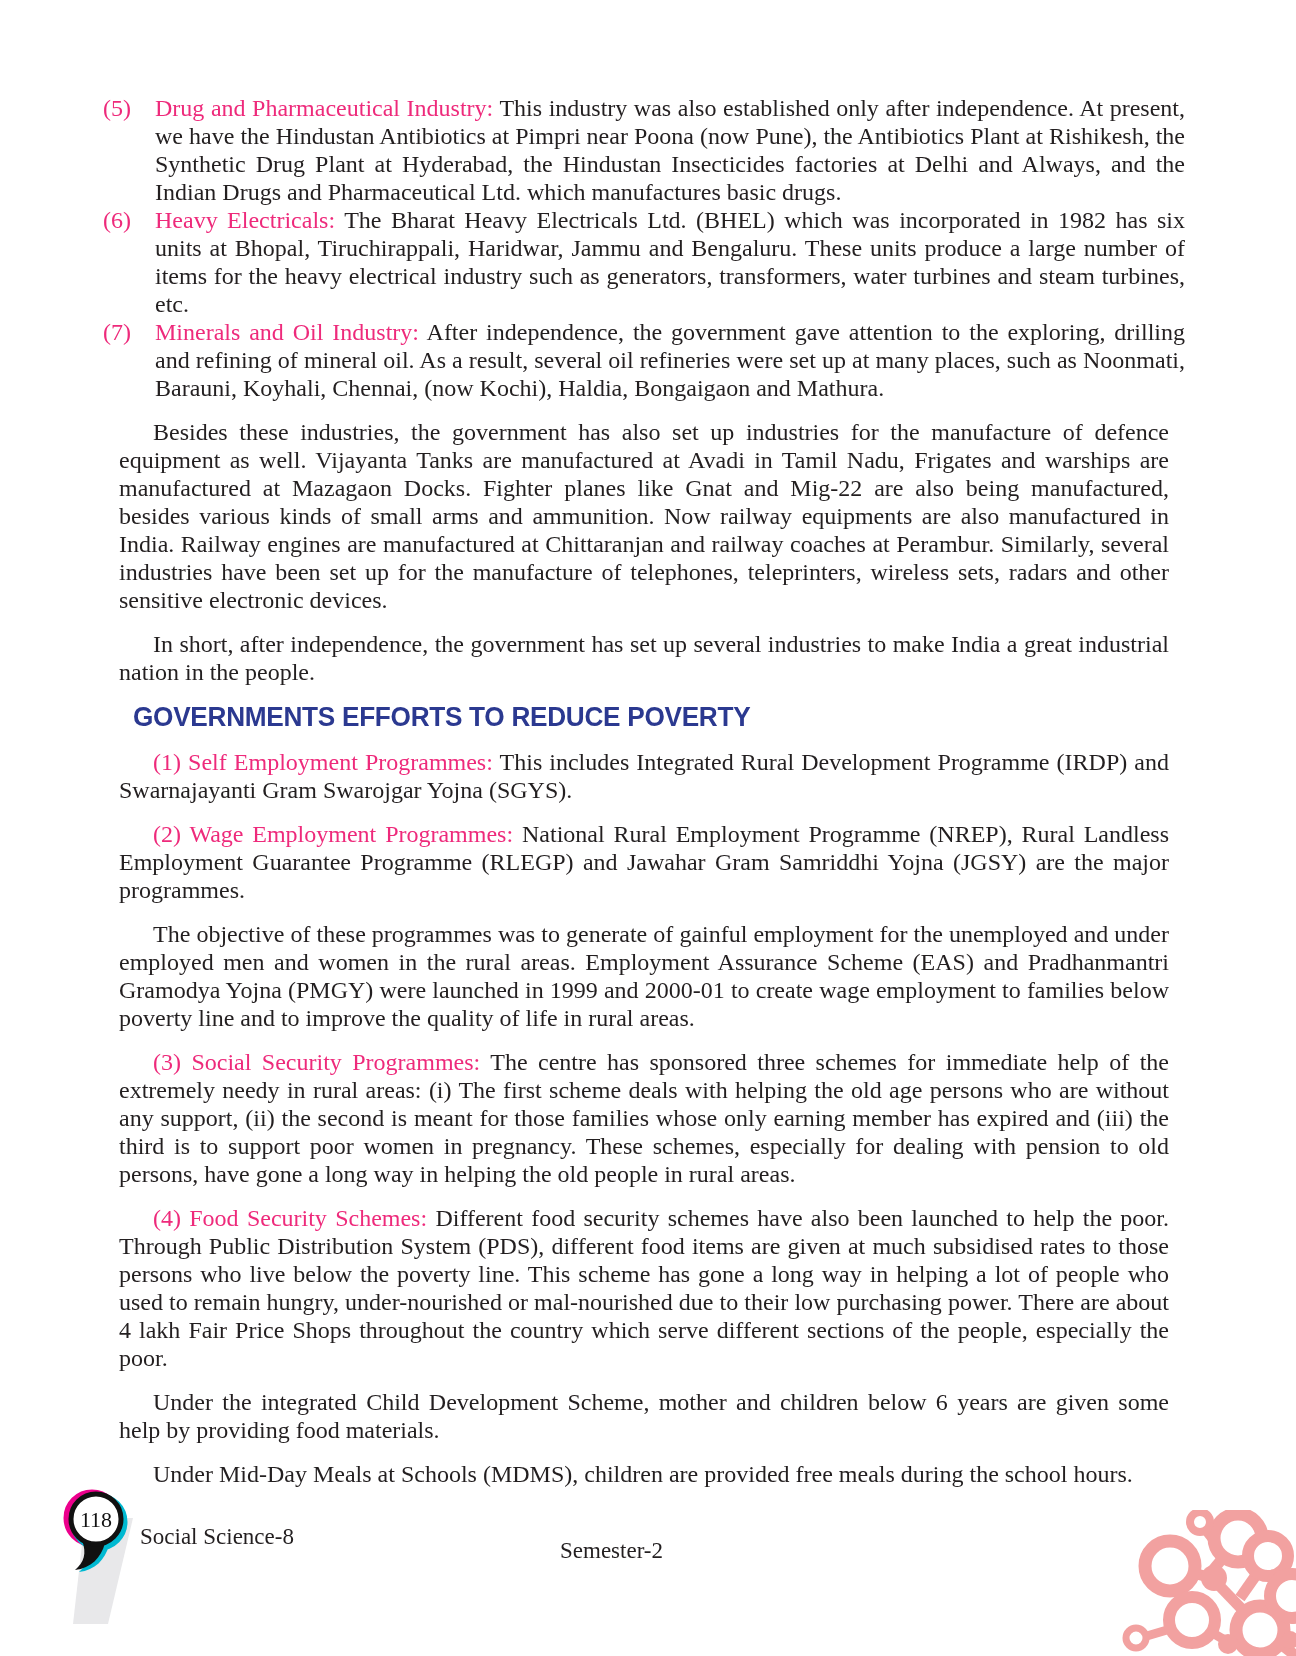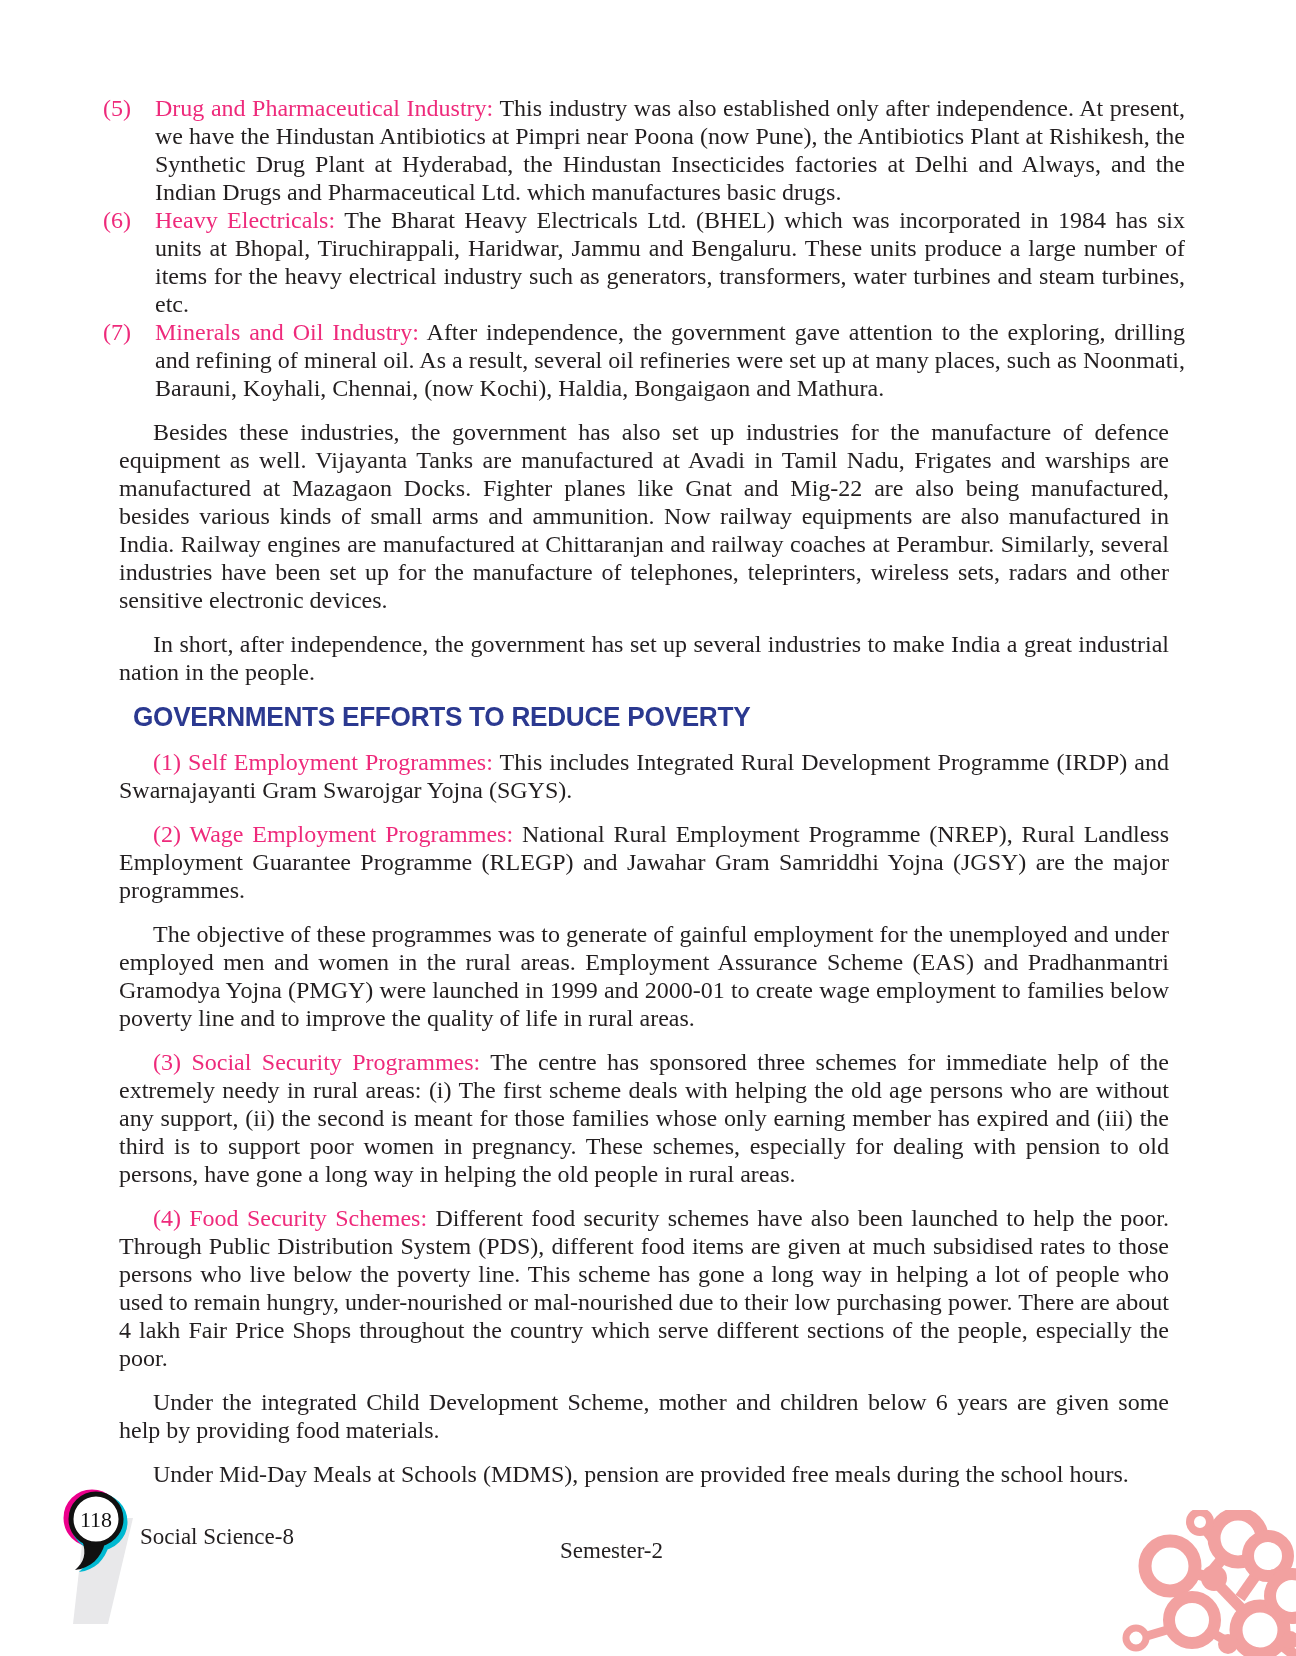--- a/index.html
+++ b/index.html
@@ -40,21 +40,21 @@
 
   <div class="content">
 
     <div class="ind-item">
       <span class="ind-num pink">(5)</span>
       <div class="ind-body"><span class="pink">Drug and Pharmaceutical Industry:</span> <span>This industry was also established only after independence. At present, we have the Hindustan Antibiotics at Pimpri near Poona (now Pune), the Antibiotics Plant at Rishikesh, the Synthetic Drug Plant at Hyderabad, the Hindustan Insecticides factories at Delhi and Always, and the Indian Drugs and Pharmaceutical Ltd. which manufactures basic drugs.</span></div>
     </div>
 
     <div class="ind-item">
       <span class="ind-num pink">(6)</span>
-      <div class="ind-body"><span class="pink">Heavy Electricals:</span> <span>The Bharat Heavy Electricals Ltd. (BHEL) which was incorporated in 1984 has six units at Bhopal, Tiruchirappali, Haridwar, Jammu and Bengaluru. These units produce a large number of items for the heavy electrical industry such as generators, transformers, water turbines and steam turbines, etc.</span></div>
+      <div class="ind-body"><span class="pink">Heavy Electricals:</span> <span>The Bharat Heavy Electricals Ltd. (BHEL) which was incorporated in 1982 has six units at Bhopal, Tiruchirappali, Haridwar, Jammu and Bengaluru. These units produce a large number of items for the heavy electrical industry such as generators, transformers, water turbines and steam turbines, etc.</span></div>
     </div>
 
     <div class="ind-item">
       <span class="ind-num pink">(7)</span>
       <div class="ind-body"><span class="pink">Minerals and Oil Industry:</span> <span>After independence, the government gave attention to the exploring, drilling and refining of mineral oil. As a result, several oil refineries were set up at many places, such as Noonmati, Barauni, Koyhali, Chennai, (now Kochi), Haldia, Bongaigaon and Mathura.</span></div>
     </div>
 
     <p>Besides these industries, the government has also set up industries for the manufacture of defence equipment as well. Vijayanta Tanks are manufactured at Avadi in Tamil Nadu, Frigates and warships are manufactured at Mazagaon Docks. Fighter planes like Gnat and Mig-22 are also being manufactured, besides various kinds of small arms and ammunition. Now railway equipments are also manufactured in India. Railway engines are manufactured at Chittaranjan and railway coaches at Perambur. Similarly, several industries have been set up for the manufacture of telephones, teleprinters, wireless sets, radars and other sensitive electronic devices.</p>
     <p>In short, after independence, the government has set up several industries to make India a great industrial nation in the people.</p>
 
@@ -65,21 +65,21 @@
 
     <p><span class="pink"><span>(2)</span> <span>Wage Employment Programmes:</span></span> <span>National Rural Employment Programme (NREP), Rural Landless Employment Guarantee Programme (RLEGP) and Jawahar Gram Samriddhi Yojna (JGSY) are the major programmes.</span></p>
 
     <p>The objective of these programmes was to generate of gainful employment for the unemployed and under employed men and women in the rural areas. Employment Assurance Scheme (EAS) and Pradhanmantri Gramodya Yojna (PMGY) were launched in 1999 and 2000-01 to create wage employment to families below poverty line and to improve the quality of life in rural areas.</p>
 
     <p><span class="pink"><span>(3)</span> <span>Social Security Programmes:</span></span> <span>The centre has sponsored three schemes for immediate help of the extremely needy in rural areas: (i) The first scheme deals with helping the old age persons who are without any support, (ii) the second is meant for those families whose only earning member has expired and (iii) the third is to support poor women in pregnancy. These schemes, especially for dealing with pension to old persons, have gone a long way in helping the old people in rural areas.</span></p>
 
     <p><span class="pink"><span>(4)</span> <span>Food Security Schemes:</span></span> <span>Different food security schemes have also been launched to help the poor. Through Public Distribution System (PDS), different food items are given at much subsidised rates to those persons who live below the poverty line. This scheme has gone a long way in helping a lot of people who used to remain hungry, under-nourished or mal-nourished due to their low purchasing power. There are about 4 lakh Fair Price Shops throughout the country which serve different sections of the people, especially the poor.</span></p>
 
     <p>Under the integrated Child Development Scheme, mother and children below 6 years are given some help by providing food materials.</p>
-    <p>Under Mid-Day Meals at Schools (MDMS), pension are provided free meals during the school hours.</p>
+    <p>Under Mid-Day Meals at Schools (MDMS), children are provided free meals during the school hours.</p>
 
   </div>
 
   <div class="badge-wrap">
     <svg width="84" height="136" viewBox="0 0 84 136">
       <polygon points="27,30 75,30 50,136 15,136" fill="#e8e8ea"></polygon>
       <circle cx="34" cy="30" r="25" fill="none" stroke="#ec008c" stroke-width="7"></circle>
       <circle cx="41" cy="34" r="25" fill="none" stroke="#00b9d1" stroke-width="7"></circle>
       <path d="M 24 52 C 29 66, 26 74, 17 82 C 33 80, 43 70, 47 55 Z" fill="#00b9d1" transform="translate(4,2)"></path>
       <path d="M 24 52 C 29 66, 26 74, 17 82 C 33 80, 43 70, 47 55 Z" fill="#111111"></path>

